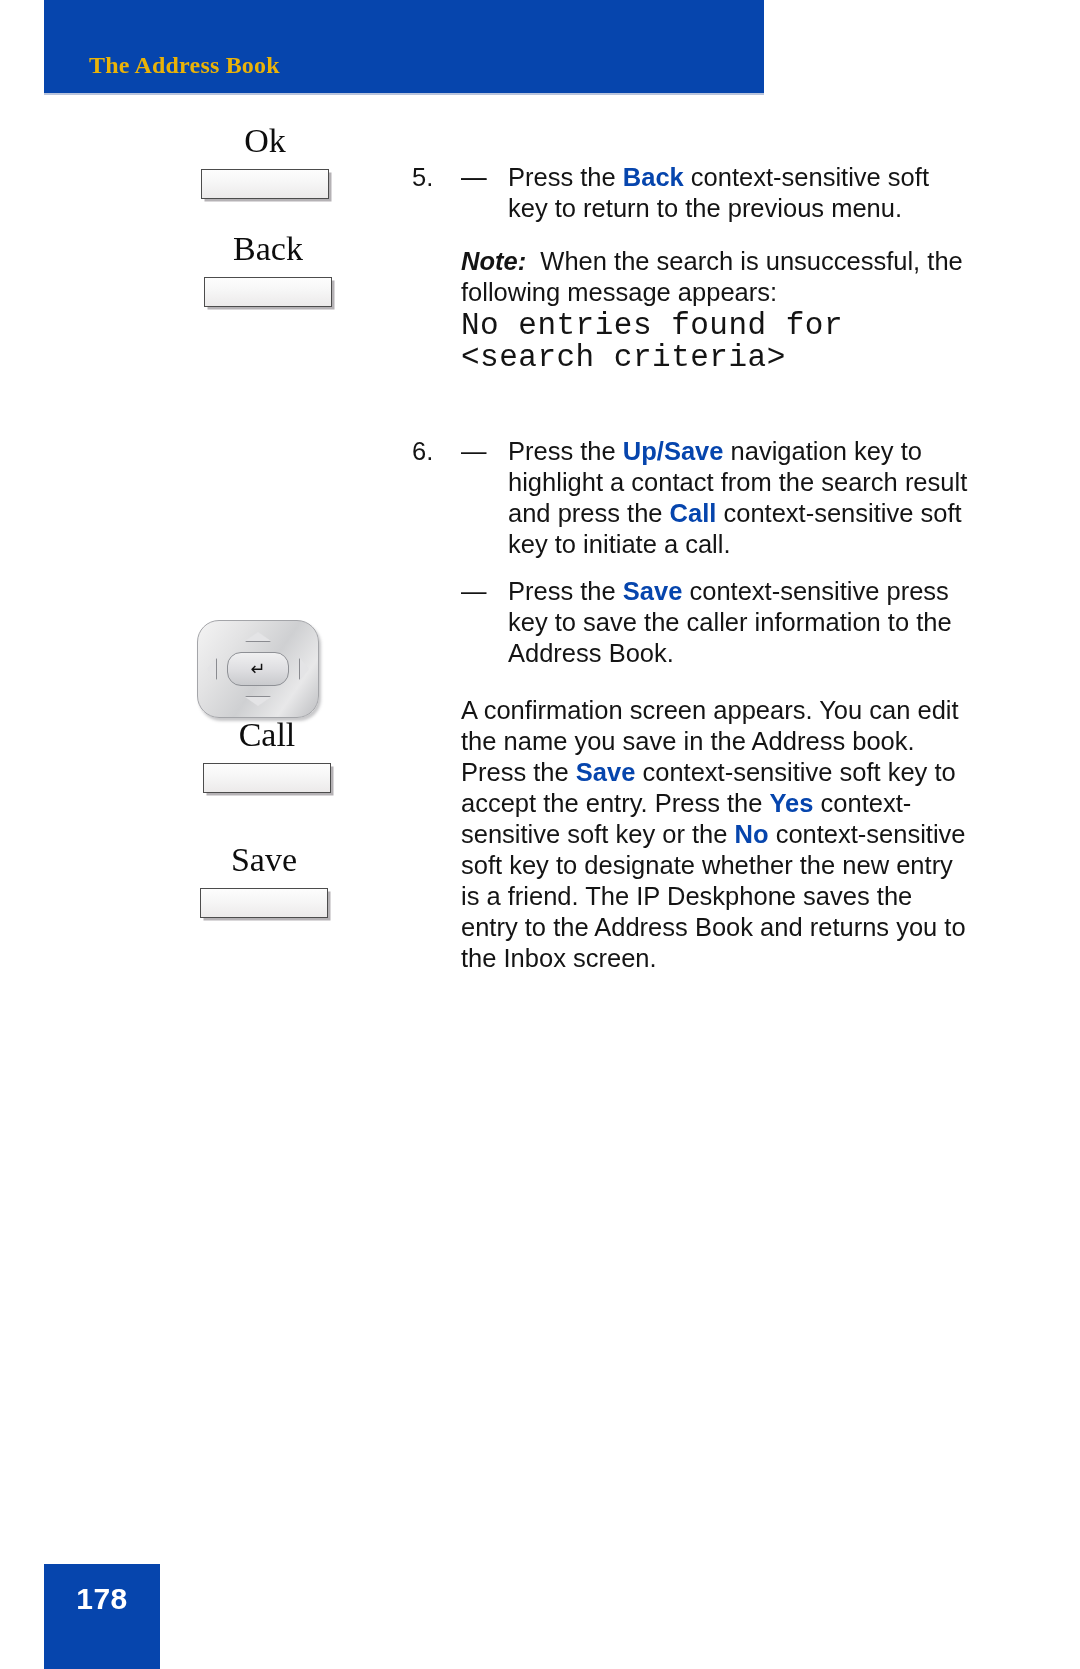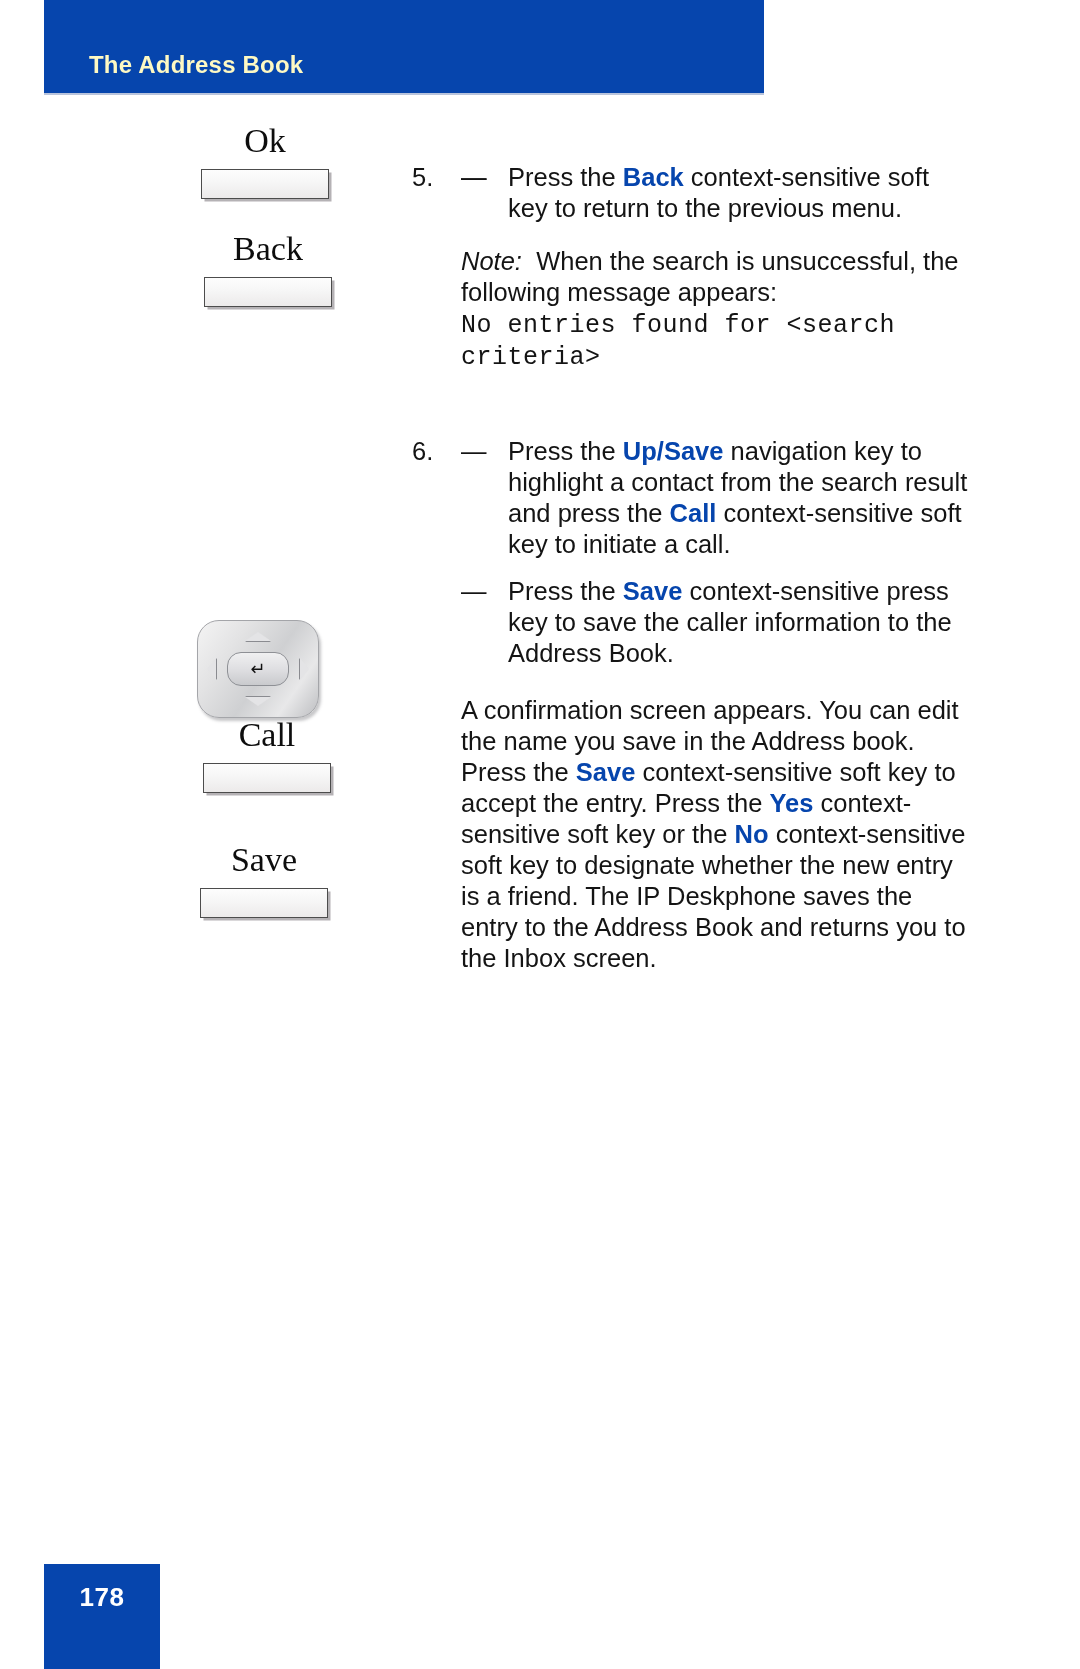--- a/index.html
+++ b/index.html
@@ -22,25 +22,25 @@
     top: 0;
     width: 720px;
     height: 93px;
     background: #0645AD;
     box-sizing: border-box;
   }
   .header-banner-title {
     position: absolute;
     left: 45px;
     bottom: 14px;
-    color: #fef9c3;
+    color: #eab308;
     font-size: 24px;
     font-weight: bold;
     letter-spacing: 0.2px;
-    font-family: Liberation Sans, sans-serif;
+    font-family: Liberation Serif, serif;
   }
   .header-underline {
     position: absolute;
     left: 44px;
     top: 93px;
     width: 720px;
     height: 2px;
     background: #b9c4dc;
   }
 
@@ -188,26 +188,26 @@
     position: absolute;
     left: 53px;
     top: 0;
   }
 
   .note-block {
     margin-top: 22px;
     padding-left: 53px;
   }
   .note-label {
-    font-weight: normal;
+    font-weight: bold;
     font-style: italic;
   }
   .mono-msg {
     font-family: "Liberation Mono", "DejaVu Sans Mono", monospace;
-    font-size: 25px;
+    font-size: 31px;
     line-height: 32px;
     letter-spacing: 0.5px;
     display: block;
     margin-top: 2px;
   }
 
   .para-block {
     margin-top: 26px;
     padding-left: 53px;
   }
@@ -225,21 +225,21 @@
     width: 116px;
     height: 105px;
     background: #0645AD;
   }
   .footer-page-num {
     position: absolute;
     left: 50%;
     transform: translateX(-50%);
     top: 18px;
     color: #ffffff;
-    font-size: 26px;
+    font-size: 30px;
     font-weight: bold;
     letter-spacing: 0.5px;
   }
 </style>
 </head>
 <body>
 
 <div class="header-banner">
   <div class="header-banner-title">The Address Book</div>
 </div>

